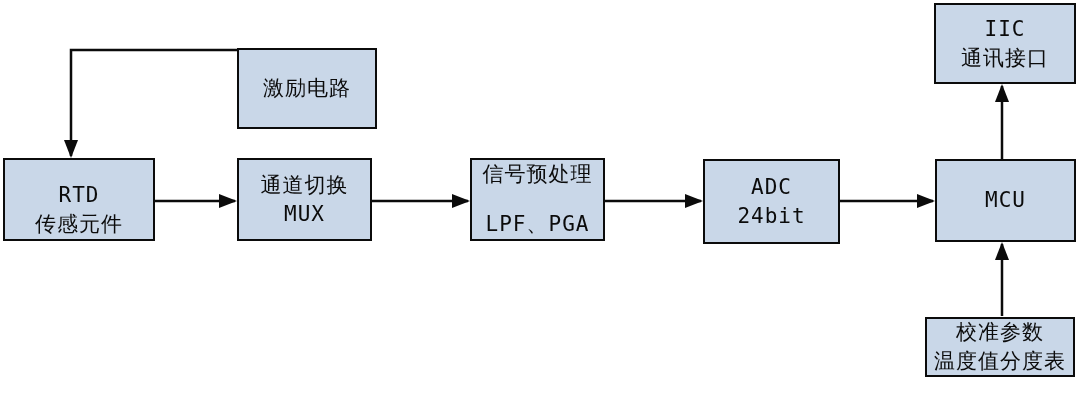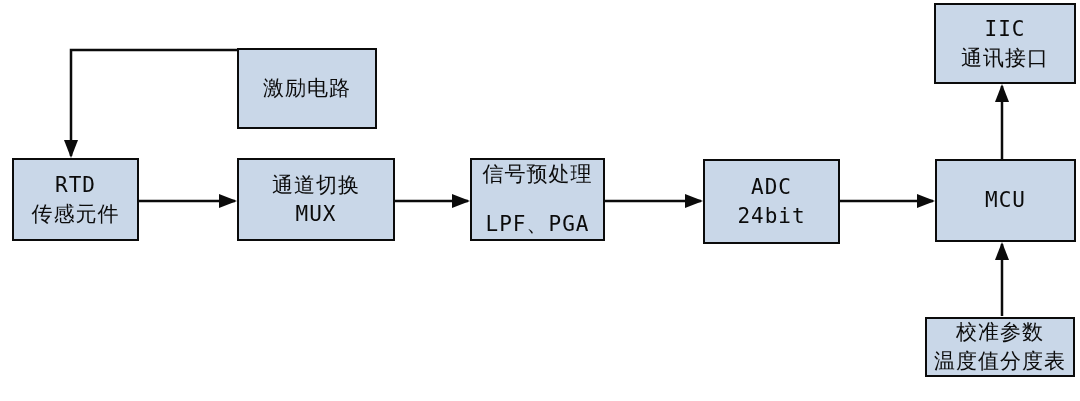--- a/index.html
+++ b/index.html
@@ -66,26 +66,26 @@
     <path class="arrow" d="M 604 201 L 701 201" marker-end="url(#ah)"></path>
     <path class="arrow" d="M 839 201 L 933 201" marker-end="url(#ah)"></path>
     <path class="arrow" d="M 1002 160 L 1002 86" marker-end="url(#ah)"></path>
     <path class="arrow" d="M 1002 316 L 1002 244" marker-end="url(#ah)"></path>
   </svg>
 
   <div class="box" style="left:237px; top:4px; width:140px; height:81px;margin-top:44px;">
     <div>激励电路</div>
   </div>
 
-  <div class="box" style="left:12px; top:158px; width:127px; height:83px;">
+  <div class="box" style="left:3px; top:158px; width:152px; height:83px;justify-content:flex-end;">
     <div>RTD</div>
     <div>传感元件</div>
   </div>
 
-  <div class="box" style="left:237px; top:158px; width:158px; height:83px;text-align:center;">
+  <div class="box" style="left:237px; top:158px; width:135px; height:83px;text-align:center;">
     <div>通道切换</div>
     <div>MUX</div>
   </div>
 
   <div class="box" style="left:470px; top:158px; width:135px; height:83px;gap:21px;">
     <div>信号预处理</div>
     <div>LPF、PGA</div>
   </div>
 
   <div class="box" style="left:703px; top:159px; width:137px; height:85px;">

